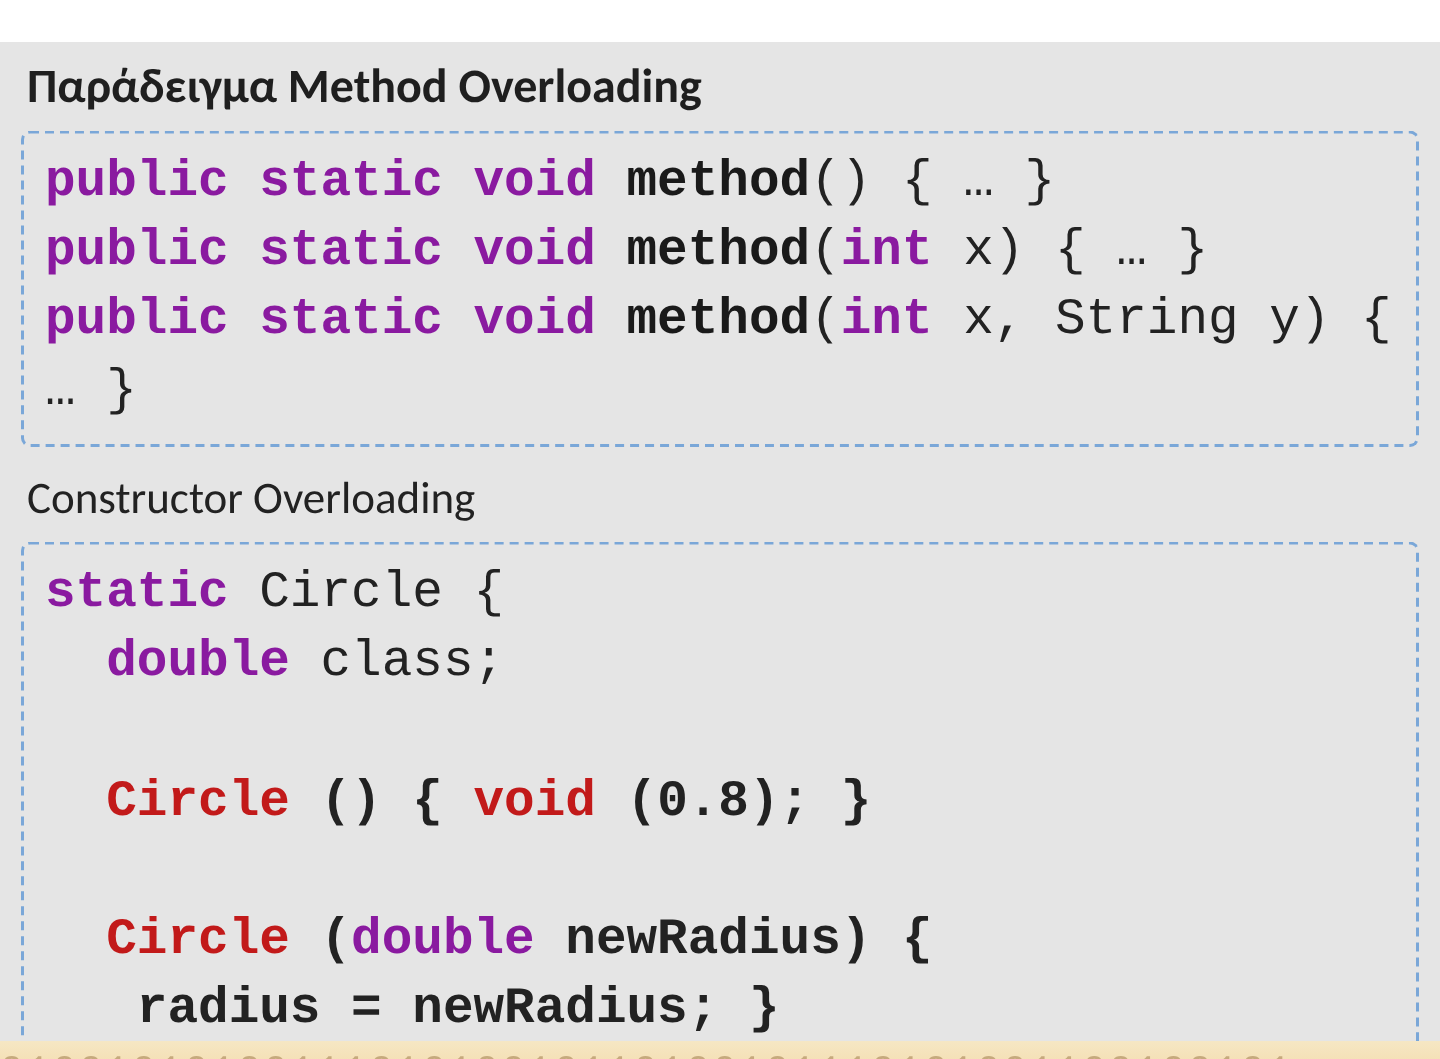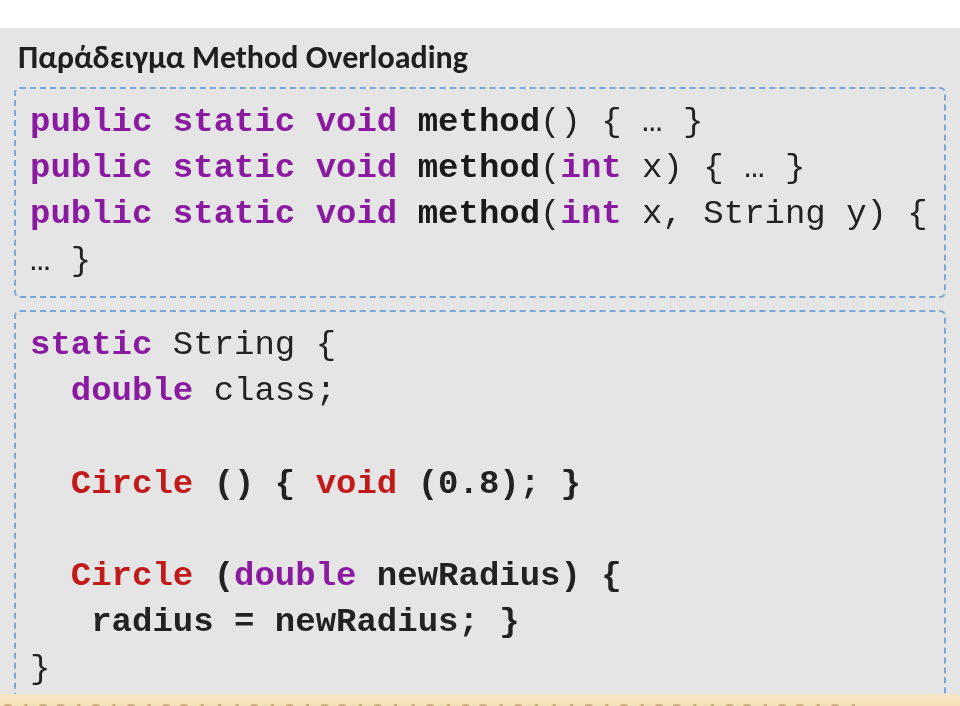--- a/index.html
+++ b/index.html
@@ -83,22 +83,23 @@
 
 <div class="slide">
 
   <div class="title">Παράδειγμα Method Overloading</div>
 
   <div class="codebox"><span class="kw">public static void</span><span class="id"> method</span><span>() { … }</span>
 <span class="kw">public static void</span><span class="id"> method</span><span>(</span><span class="kw">int</span><span> x) { … }</span>
 <span class="kw">public static void</span><span class="id"> method</span><span>(</span><span class="kw">int</span><span> x, String y) {</span>
 <span>… }</span></div>
 
+  <div class="section-label">Constructor Overloading</div>
 
-  <div class="codebox"><span class="kw">static</span><span> String {</span>
+  <div class="codebox"><span class="kw">static</span><span> Circle {</span>
 <span>  </span><span class="kw">double</span><span> class;</span>
 
 <span>  </span><span class="red">Circle</span><span class="bold"> () { </span><span class="red">void</span><span class="bold"> (0.8); }</span>
 
 <span>  </span><span class="red">Circle</span><span class="bold"> (</span><span class="kw">double</span><span class="bold"> newRadius) {</span>
 <span>   </span><span class="bold">radius = newRadius; }</span>
 <span>}</span></div>
 
   <div class="footer">
     <div class="binary-strip">0100101010011101010010110100101110101001100100101</div>

